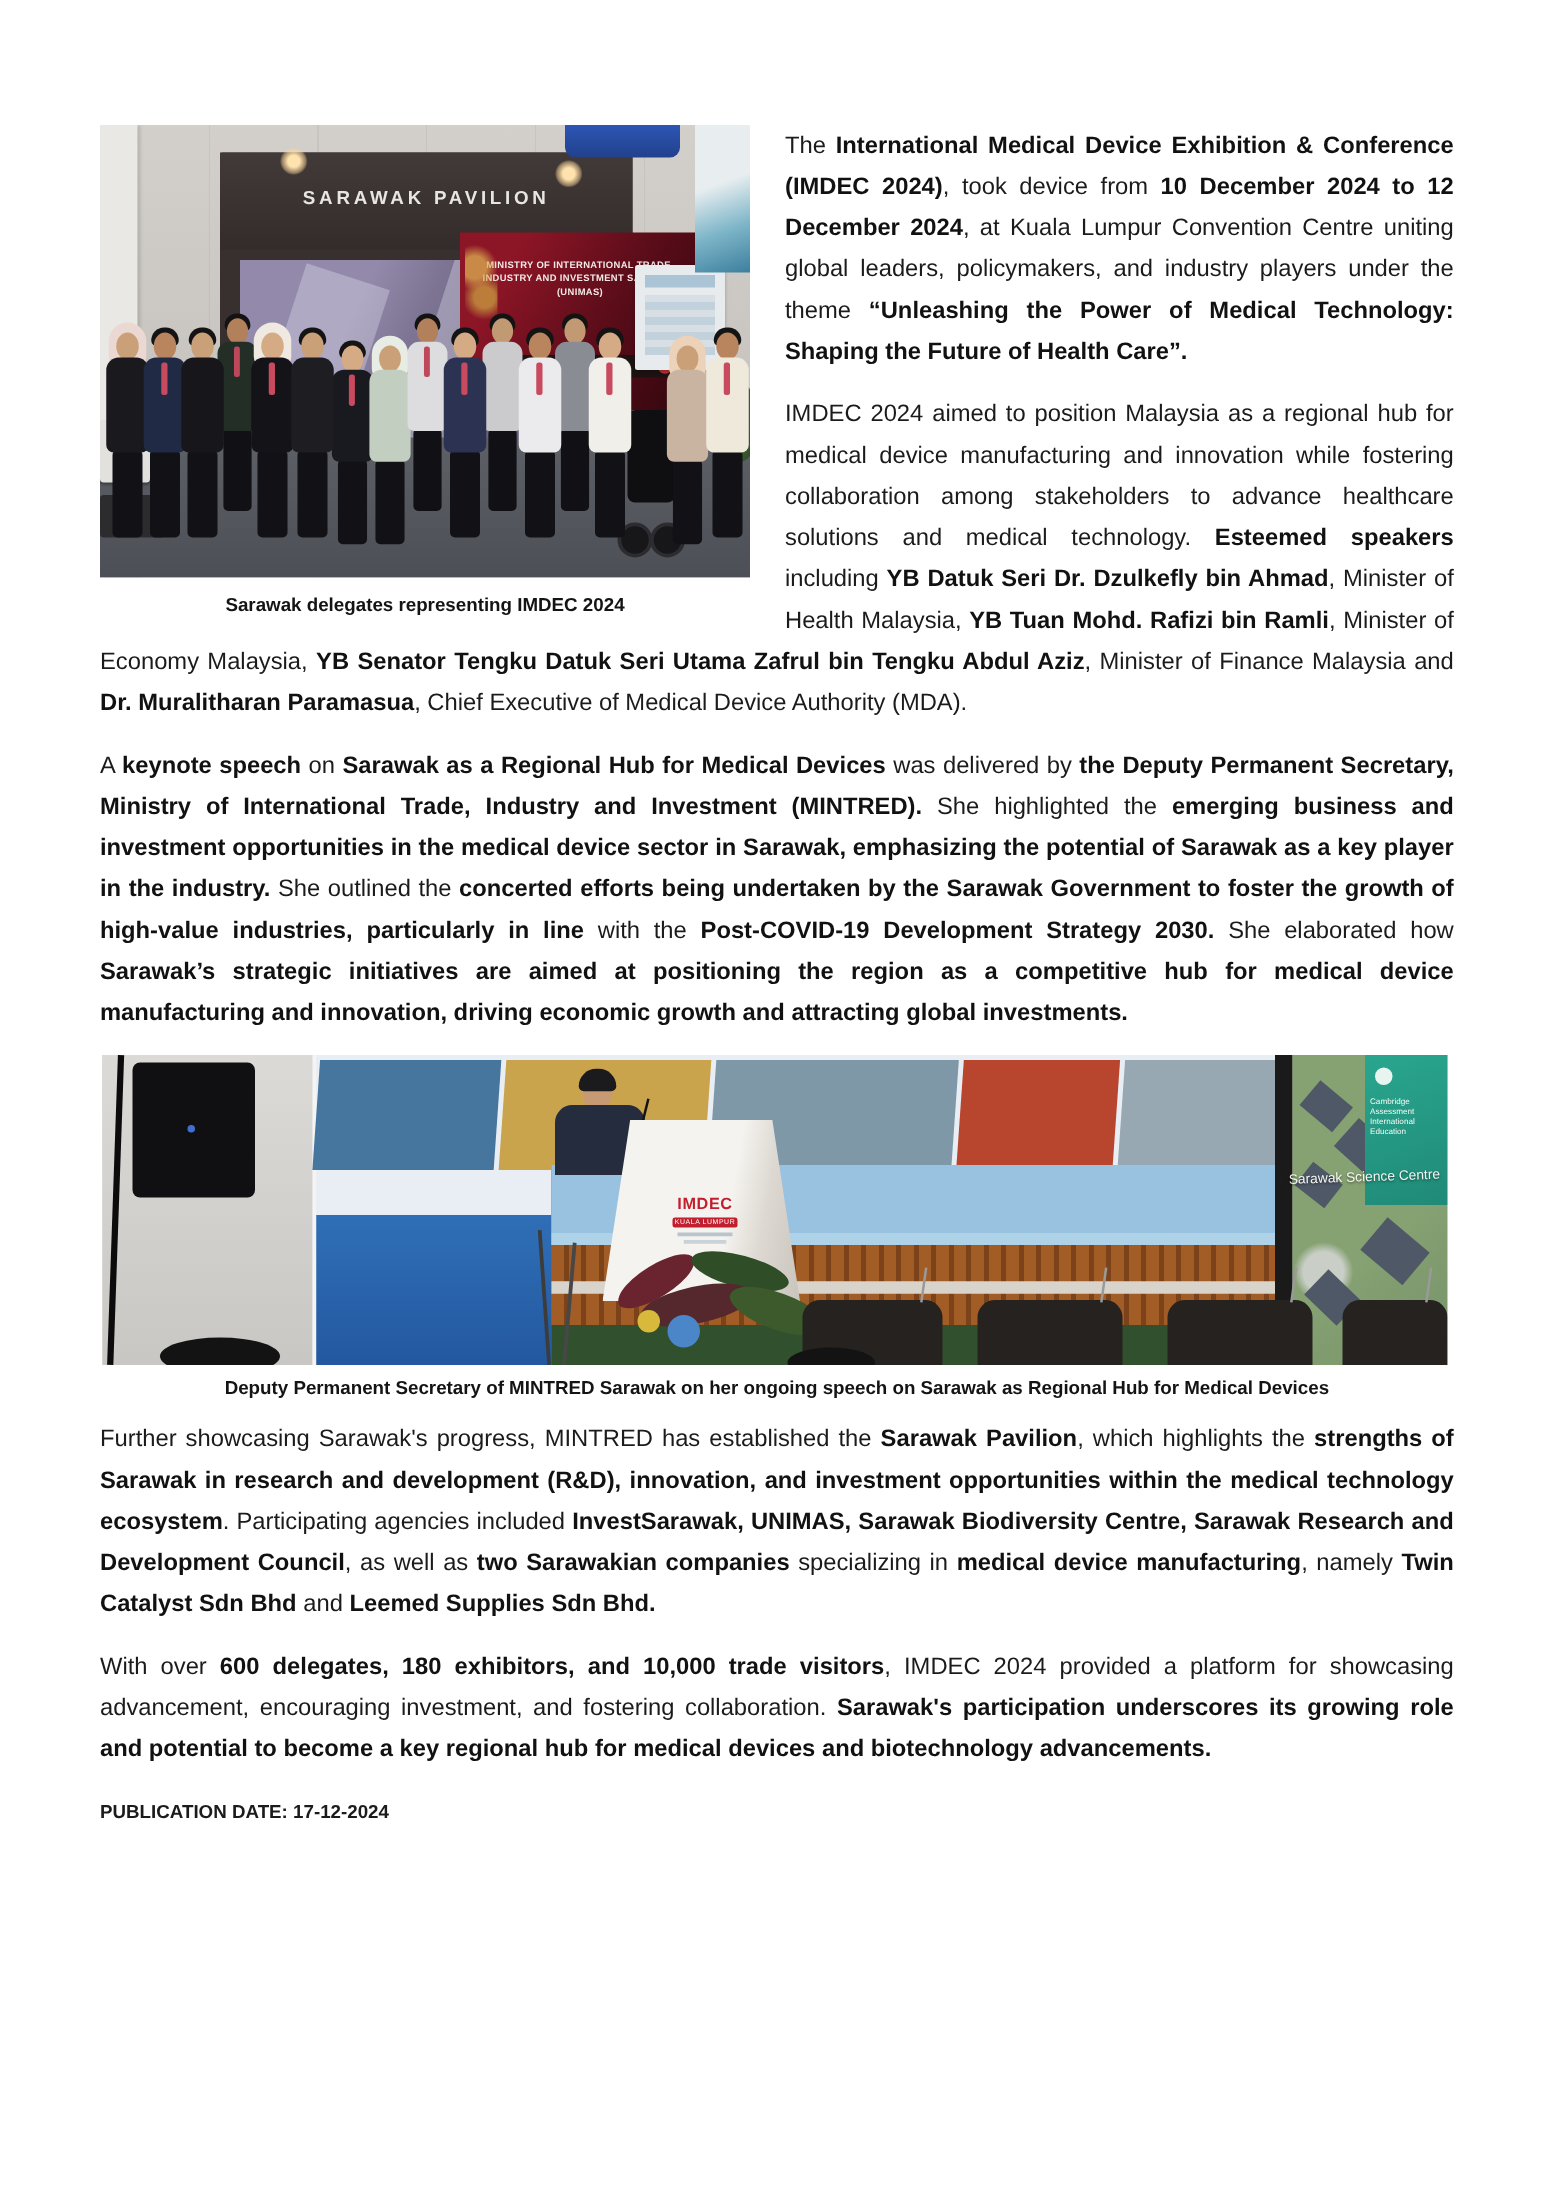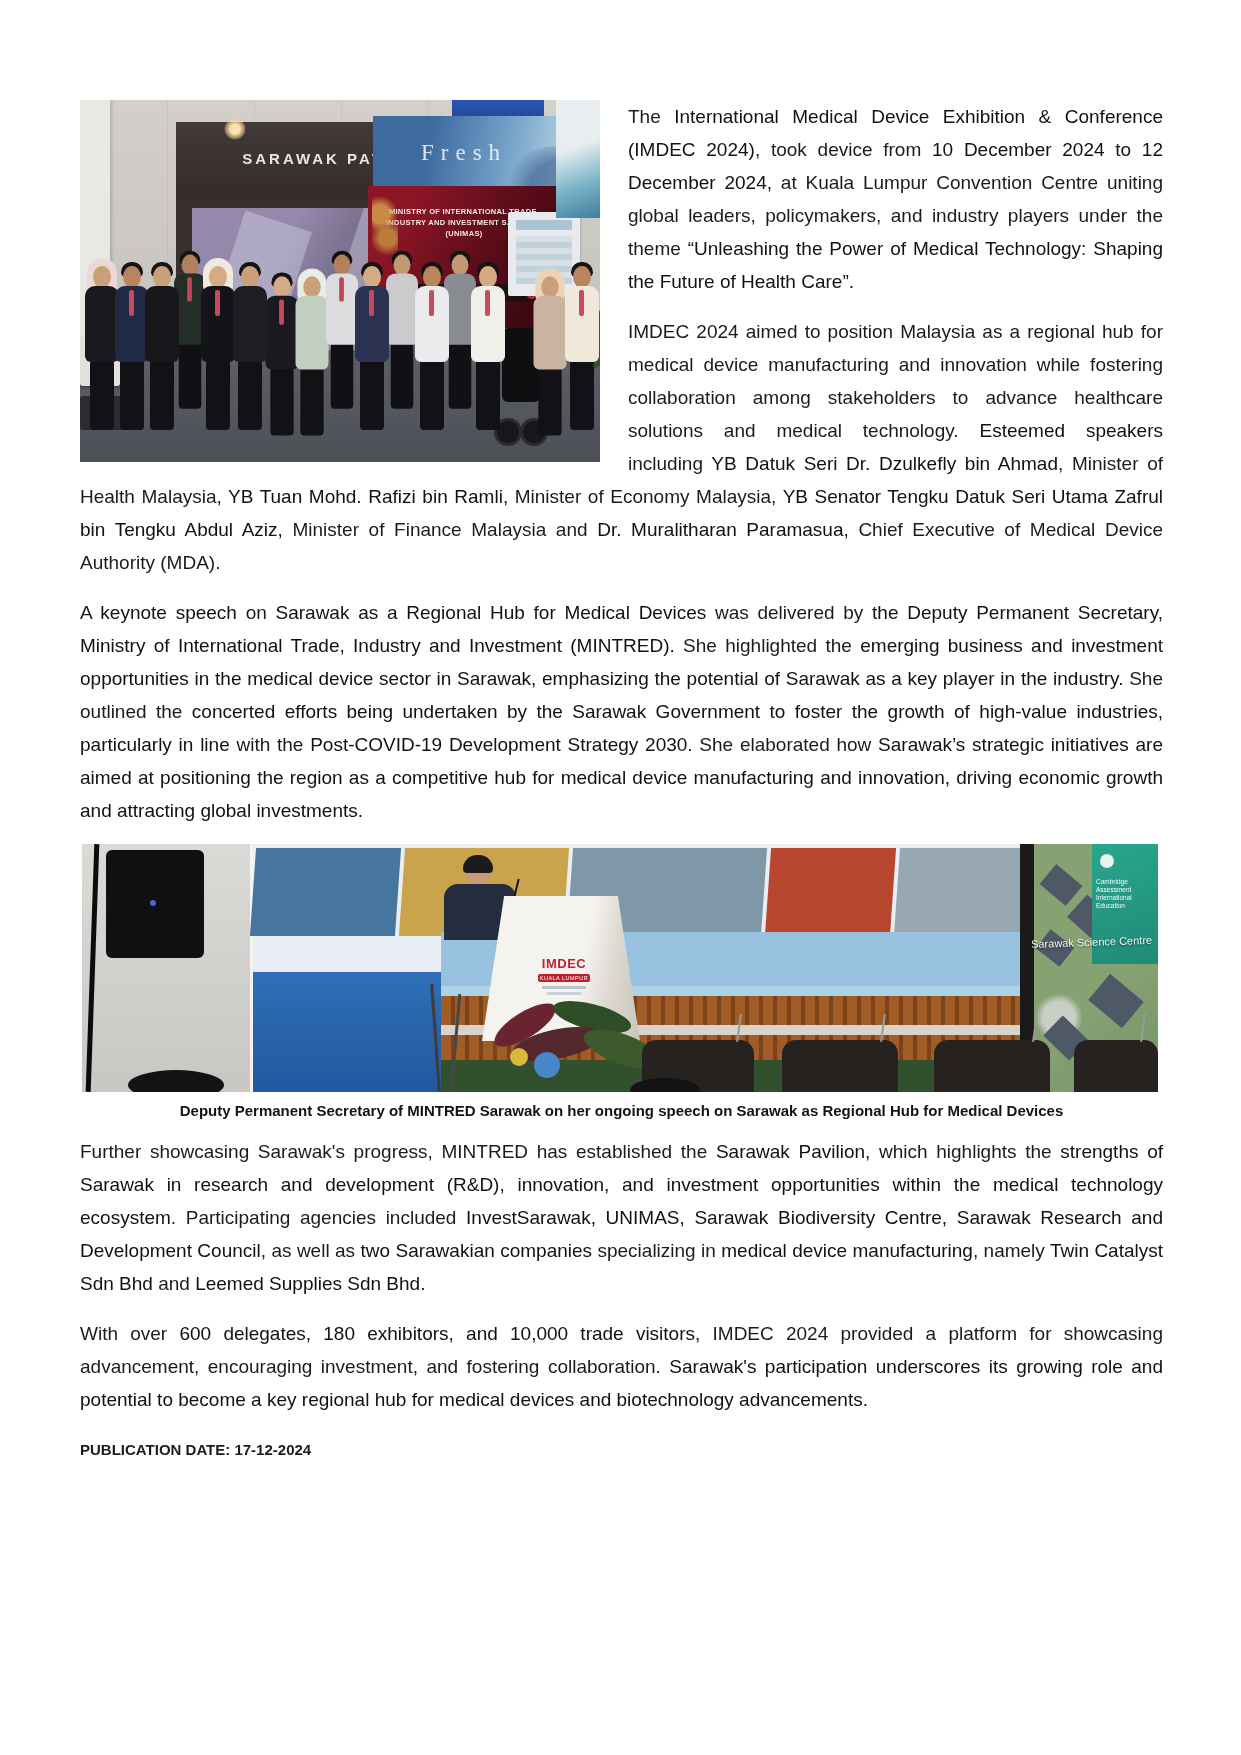--- a/index.html
+++ b/index.html
@@ -2,21 +2,21 @@
 <html><head>
 <meta charset="utf-8">
 <style>
   html,body{margin:0;padding:0;background:#fff}
   .page{position:relative;width:1241px;height:1755px;background:#ffffff;overflow:hidden;
         font-family:"Liberation Sans",sans-serif;color:#161616;box-sizing:border-box;
         padding:100px 78px 0 80px}
   h1{font-size:28px;line-height:45px;font-weight:700;margin:0 0 26px 0;color:#101010;letter-spacing:-.2px}
   .leftfloat{float:left;width:520px;margin:0 28px 6px 0}
   .page p{font-size:19px;line-height:33px;margin:0 0 17px 0;text-align:justify;color:#1b1b1b}
-  .page p b{font-weight:400;color:#111}
+  .page p b{font-weight:700;color:#111}
   .cap{font-size:15px;font-weight:700;text-align:center;color:#141414}
   .cap1{margin-top:14px}
   .cap2{clear:both;margin:10px 0 16px 0}
   .small{font-size:15px !important;font-weight:700;text-align:left !important;margin:0 0 14px 0 !important}
   .endl{margin-top:8px !important}
 
   
   .photo1{position:relative;width:520px;height:362px;overflow:hidden;background:
       repeating-linear-gradient(90deg,rgba(0,0,0,.05) 0 1px,transparent 1px 87px),
       linear-gradient(#d3d0cb,#c7c4bf 62%,#b9b6b1 70%)}
@@ -134,24 +134,20 @@
           <span class="spot s1"></span>
           <span class="spot s2"></span>
           <div class="booth-sign">SARAWAK PAVILION</div>
         </div>
         <div class="booth-screen">
             <i class="bs1"></i>
             <i class="bs2"></i>
           </div>
       </div>
       <div class="ph-abs sign-blue"></div>
-      <div class="ph-abs fresh">
-          <i></i>
-          <em>Fresh</em>
-        </div>
       <div class="ph-abs ministry">
         <div>MINISTRY OF INTERNATIONAL TRADE,</div>
         <div>INDUSTRY AND INVESTMENT SARAWAK</div>
         <div>(UNIMAS)</div>
         <div class="min-bar">
             <span class="min-dot"></span>
           </div>
       </div>
       <div class="ph-abs gold"></div>
       <div class="ph-abs poster">
@@ -267,20 +263,21 @@
         </div>
       <div class="pn" style="left:484px;--sk:#b9855e;--bd:#efe9dc">
           <span class="p-hair"></span>
           <span class="p-head"></span>
           <span class="p-body"></span>
           <span class="p-lan"></span>
           <span class="p-legs"></span>
         </div>
     </div>
 
+    <div class="cap cap1">Sarawak delegates representing IMDEC 2024</div>
   </div>
 
   <p><span>The </span><b>International Medical Device Exhibition &amp; Conference (IMDEC 2024)</b><span>, took device from </span><b>10 December 2024 to 12 December 2024</b><span>, at Kuala Lumpur Convention Centre uniting global leaders, policymakers, and industry players under the theme </span><b>“Unleashing the Power of Medical Technology: Shaping the Future of Health Care”.</b></p>
   <p><span>IMDEC 2024 aimed to position Malaysia as a regional hub for medical device manufacturing and innovation while fostering collaboration among stakeholders to advance healthcare solutions and medical technology. </span><b>Esteemed speakers</b><span> including </span><b>YB Datuk Seri Dr. Dzulkefly bin Ahmad</b><span>, Minister of Health Malaysia, </span><b>YB Tuan Mohd. Rafizi bin Ramli</b><span>, Minister of Economy Malaysia, </span><b>YB Senator Tengku Datuk Seri Utama Zafrul bin Tengku Abdul Aziz</b><span>, Minister of Finance Malaysia and </span><b>Dr. Muralitharan Paramasua</b><span>, Chief Executive of Medical Device Authority (MDA).</span></p>
   <p><span>A </span><b>keynote speech</b><span> on </span><b>Sarawak as a Regional Hub for Medical Devices</b><span> was delivered by </span><b>the Deputy Permanent Secretary, Ministry of International Trade, Industry and Investment (MINTRED).</b><span> She highlighted the </span><b>emerging business and investment opportunities in the medical device sector in Sarawak, emphasizing the potential of Sarawak as a key player in the industry.</b><span> She outlined the </span><b>concerted efforts being undertaken by the Sarawak Government to foster the growth of high-value industries, particularly in line</b><span> with the </span><b>Post-COVID-19 Development Strategy 2030.</b><span> She elaborated how </span><b>Sarawak’s strategic initiatives are aimed at positioning the region as a competitive hub for medical device manufacturing and innovation, driving economic growth and attracting global investments.</b></p>
 
   <div class="photo2">
     <div class="ph-abs p2-wall"></div>
     <div class="ph-abs p2-pole"></div>
     <div class="ph-abs p2-spk"></div>

